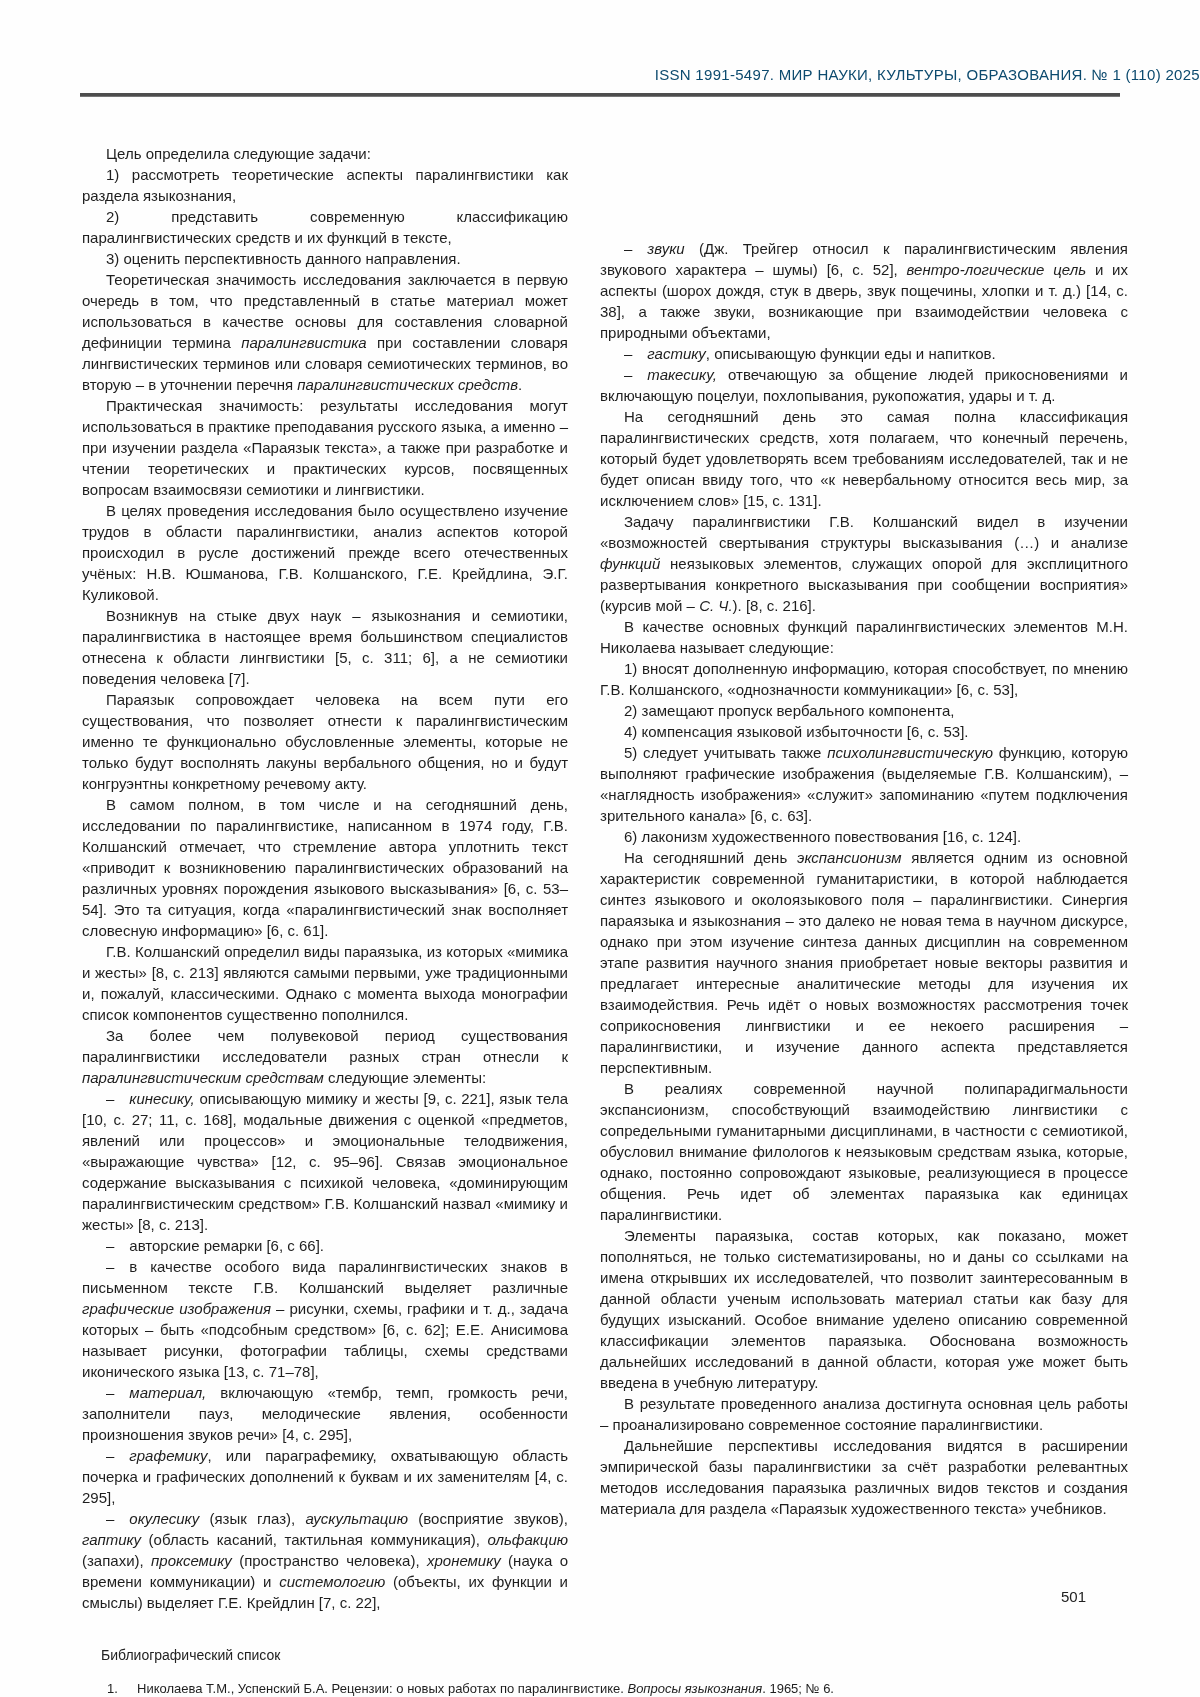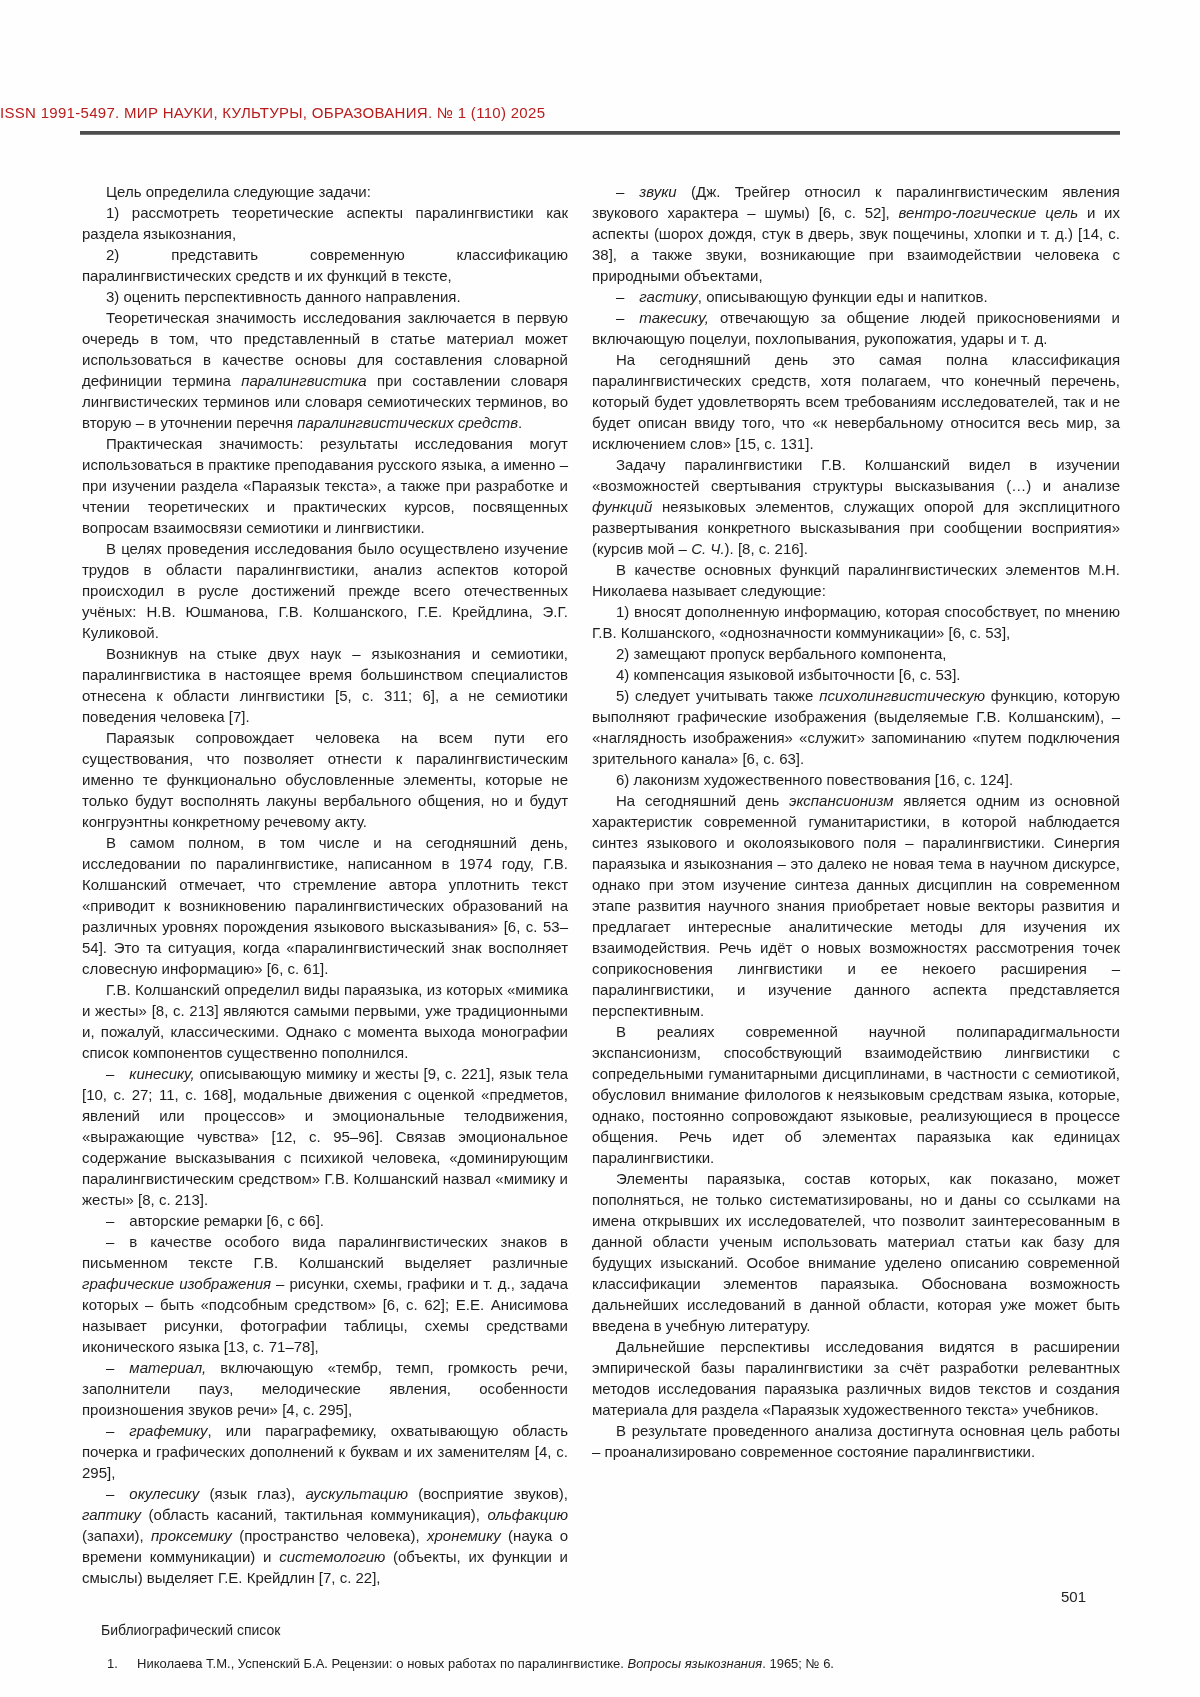--- a/index.html
+++ b/index.html
@@ -6,35 +6,36 @@
   .page {
     position:relative;
     width:1200px; height:1697px;
     margin:0 auto;
     background:#fefefe;
     font-family:"Liberation Sans","DejaVu Sans",sans-serif;
     color:#1e1e1e;
     overflow:hidden;
   }
   .header-title {
-    padding-top:104px;
-    text-align:left;
+    padding-top:66px;
+    text-align:right;
     font-size:15px;
     letter-spacing:0.3px;
-    color:#b91c1c;
+    color:#0c4a6e;
   }
   .header-rule {
     margin:10px 80px 0 80px;
     height:4px;
     background:linear-gradient(#4d4d4d 65%, #8d8d8d);
   }
   .columns {
     display:flex;
     margin:46px 82px 0 82px;
-    gap:24px;
+    gap:32px;
+    align-items:center;
   }
   .col { text-align:justify; font-size:15px; line-height:21px; }
   .col-left  { width:486px; flex:0 0 486px; }
   .col-right { width:528px; flex:0 0 528px; }
   p.para { margin:0; text-indent:24px; }
   p.para .marker { padding-right:15px; }
   i { font-style:italic; }
   .bib { margin:34px 82px 0 82px; }
   .bib-title { margin-left:19px; font-size:14px; color:#222; }
   .bib-list { margin-top:17px; font-size:13px; line-height:17.2px; }
@@ -65,20 +66,21 @@
         <p class="para"><span>1) рассмотреть теоретические аспекты паралингвистики как раздела языкознания,</span></p>
         <p class="para"><span>2) представить современную классификацию паралингвистических средств и их функций в тексте,</span></p>
         <p class="para"><span>3) оценить перспективность данного направления.</span></p>
         <p class="para"><span>Теоретическая значимость исследования заключается в первую очередь в том, что представленный в статье материал может использоваться в качестве основы для составления словарной дефиниции термина </span><i>паралингвистика</i><span> при составлении словаря лингвистических терминов или словаря семиотических терминов, во вторую – в уточнении перечня </span><i>паралингвистических средств</i><span>.</span></p>
         <p class="para"><span>Практическая значимость: результаты исследования могут использоваться в практике преподавания русского языка, а именно – при изучении раздела «Параязык текста», а также при разработке и чтении теоретических и практических курсов, посвященных вопросам взаимосвязи семиотики и лингвистики.</span></p>
         <p class="para"><span>В целях проведения исследования было осуществлено изучение трудов в области паралингвистики, анализ аспектов которой происходил в русле достижений прежде всего отечественных учёных: Н.В. Юшманова, Г.В. Колшанского, Г.Е. Крейдлина, Э.Г. Куликовой.</span></p>
         <p class="para"><span>Возникнув на стыке двух наук – языкознания и семиотики, паралингвистика в настоящее время большинством специалистов отнесена к области лингвистики [5, с. 311; 6], а не семиотики поведения человека [7].</span></p>
         <p class="para"><span>Параязык сопровождает человека на всем пути его существования, что позволяет отнести к паралингвистическим именно те функционально обусловленные элементы, которые не только будут восполнять лакуны вербального общения, но и будут конгруэнтны конкретному речевому акту.</span></p>
         <p class="para"><span>В самом полном, в том числе и на сегодняшний день, исследовании по паралингвистике, написанном в 1974 году, Г.В. Колшанский отмечает, что стремление автора уплотнить текст «приводит к возникновению паралингвистических образований на различных уровнях порождения языкового высказывания» [6, с. 53–54]. Это та ситуация, когда «паралингвистический знак восполняет словесную информацию» [6, с. 61].</span></p>
         <p class="para"><span>Г.В. Колшанский определил виды параязыка, из которых «мимика и жесты» [8, с. 213] являются самыми первыми, уже традиционными и, пожалуй, классическими. Однако с момента выхода монографии список компонентов существенно пополнился.</span></p>
+        <p class="para"><span>За более чем полувековой период существования паралингвистики исследователи разных стран отнесли к </span><i>паралингвистическим средствам</i><span> следующие элементы:</span></p>
         <p class="para"><span class="marker">–</span><i>кинесику,</i><span> описывающую мимику и жесты [9, с. 221], язык тела [10, с. 27; 11, с. 168], модальные движения с оценкой «предметов, явлений или процессов» и эмоциональные телодвижения, «выражающие чувства» [12, с. 95–96]. Связав эмоциональное содержание высказывания с психикой человека, «доминирующим паралингвистическим средством» Г.В. Колшанский назвал «мимику и жесты» [8, с. 213].</span></p>
         <p class="para"><span class="marker">–</span><span>авторские ремарки [6, с 66].</span></p>
         <p class="para"><span class="marker">–</span><span>в качестве особого вида паралингвистических знаков в письменном тексте Г.В. Колшанский выделяет различные </span><i>графические изображения</i><span> – рисунки, схемы, графики и т. д., задача которых – быть «подсобным средством» [6, с. 62]; Е.Е. Анисимова называет рисунки, фотографии таблицы, схемы средствами иконического языка [13, с. 71–78],</span></p>
         <p class="para"><span class="marker">–</span><i>материал,</i><span> включающую «тембр, темп, громкость речи, заполнители пауз, мелодические явления, особенности произношения звуков речи» [4, с. 295],</span></p>
         <p class="para"><span class="marker">–</span><i>графемику</i><span>, или параграфемику, охватывающую область почерка и графических дополнений к буквам и их заменителям [4, с. 295],</span></p>
         <p class="para"><span class="marker">–</span><i>окулесику</i><span> (язык глаз), </span><i>аускультацию</i><span> (восприятие звуков), </span><i>гаптику</i><span> (область касаний, тактильная коммуникация), </span><i>ольфакцию</i><span> (запахи), </span><i>проксемику</i><span> (пространство человека), </span><i>хронемику</i><span> (наука о времени коммуникации) и </span><i>системологию</i><span> (объекты, их функции и смыслы) выделяет Г.Е. Крейдлин [7, с. 22],</span></p>
       </div>
     <div class="col col-right">
         <p class="para"><span class="marker">–</span><i>звуки</i><span> (Дж. Трейгер относил к паралингвистическим явления звукового характера – шумы) [6, с. 52], </span><i>вентро-логические цель</i><span> и их аспекты (шорох дождя, стук в дверь, звук пощечины, хлопки и т. д.) [14, с. 38], а также звуки, возникающие при взаимодействии человека с природными объектами,</span></p>
         <p class="para"><span class="marker">–</span><i>гастику</i><span>, описывающую функции еды и напитков.</span></p>
@@ -87,22 +89,22 @@
         <p class="para"><span>Задачу паралингвистики Г.В. Колшанский видел в изучении «возможностей свертывания структуры высказывания (…) и анализе </span><i>функций</i><span> неязыковых элементов, служащих опорой для эксплицитного развертывания конкретного высказывания при сообщении восприятия» (курсив мой – </span><i>С. Ч.</i><span>). [8, с. 216].</span></p>
         <p class="para"><span>В качестве основных функций паралингвистических элементов М.Н. Николаева называет следующие:</span></p>
         <p class="para"><span>1) вносят дополненную информацию, которая способствует, по мнению Г.В. Колшанского, «однозначности коммуникации» [6, с. 53],</span></p>
         <p class="para"><span>2) замещают пропуск вербального компонента,</span></p>
         <p class="para"><span>4) компенсация языковой избыточности [6, с. 53].</span></p>
         <p class="para"><span>5) следует учитывать также </span><i>психолингвистическую</i><span> функцию, которую выполняют графические изображения (выделяемые Г.В. Колшанским), – «наглядность изображения» «служит» запоминанию «путем подключения зрительного канала» [6, с. 63].</span></p>
         <p class="para"><span>6) лаконизм художественного повествования [16, с. 124].</span></p>
         <p class="para"><span>На сегодняшний день </span><i>экспансионизм</i><span> является одним из основной характеристик современной гуманитаристики, в которой наблюдается синтез языкового и околоязыкового поля – паралингвистики. Синергия параязыка и языкознания – это далеко не новая тема в научном дискурсе, однако при этом изучение синтеза данных дисциплин на современном этапе развития научного знания приобретает новые векторы развития и предлагает интересные аналитические методы для изучения их взаимодействия. Речь идёт о новых возможностях рассмотрения точек соприкосновения лингвистики и ее некоего расширения – паралингвистики, и изучение данного аспекта представляется перспективным.</span></p>
         <p class="para"><span>В реалиях современной научной полипарадигмальности экспансионизм, способствующий взаимодействию лингвистики с сопредельными гуманитарными дисциплинами, в частности с семиотикой, обусловил внимание филологов к неязыковым средствам языка, которые, однако, постоянно сопровождают языковые, реализующиеся в процессе общения. Речь идет об элементах параязыка как единицах паралингвистики.</span></p>
         <p class="para"><span>Элементы параязыка, состав которых, как показано, может пополняться, не только систематизированы, но и даны со ссылками на имена открывших их исследователей, что позволит заинтересованным в данной области ученым использовать материал статьи как базу для будущих изысканий. Особое внимание уделено описанию современной классификации элементов параязыка. Обоснована возможность дальнейших исследований в данной области, которая уже может быть введена в учебную литературу.</span></p>
+        <p class="para"><span>В результате проведенного анализа достигнута основная цель работы – проанализировано современное состояние паралингвистики.</span></p>
         <p class="para"><span>Дальнейшие перспективы исследования видятся в расширении эмпирической базы паралингвистики за счёт разработки релевантных методов исследования параязыка различных видов текстов и создания материала для раздела «Параязык художественного текста» учебников.</span></p>
-        <p class="para"><span>В результате проведенного анализа достигнута основная цель работы – проанализировано современное состояние паралингвистики.</span></p>
       </div>
   </div>
 
   <div class="bib">
     <div class="bib-title">Библиографический список</div>
     <div class="bib-list">
         <div class="bib-item">
           <span class="bib-num">1.</span>
           <span class="bib-text"><span>Николаева Т.М., Успенский Б.А. Рецензии: о новых работах по паралингвистике. </span><i>Вопросы языкознания</i><span>. 1965; № 6.</span></span>
         </div>

